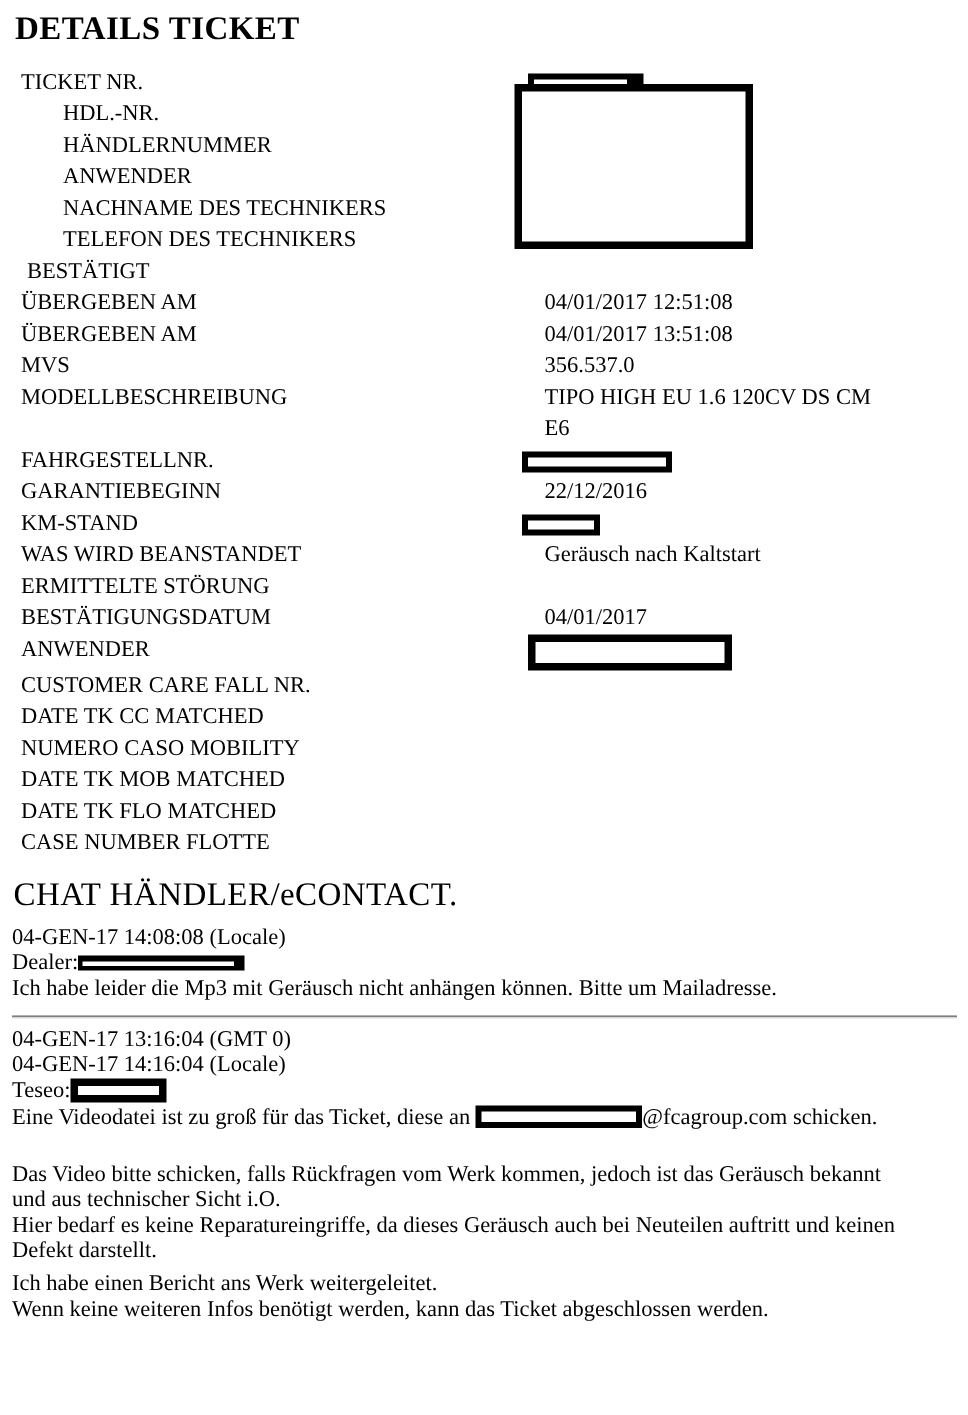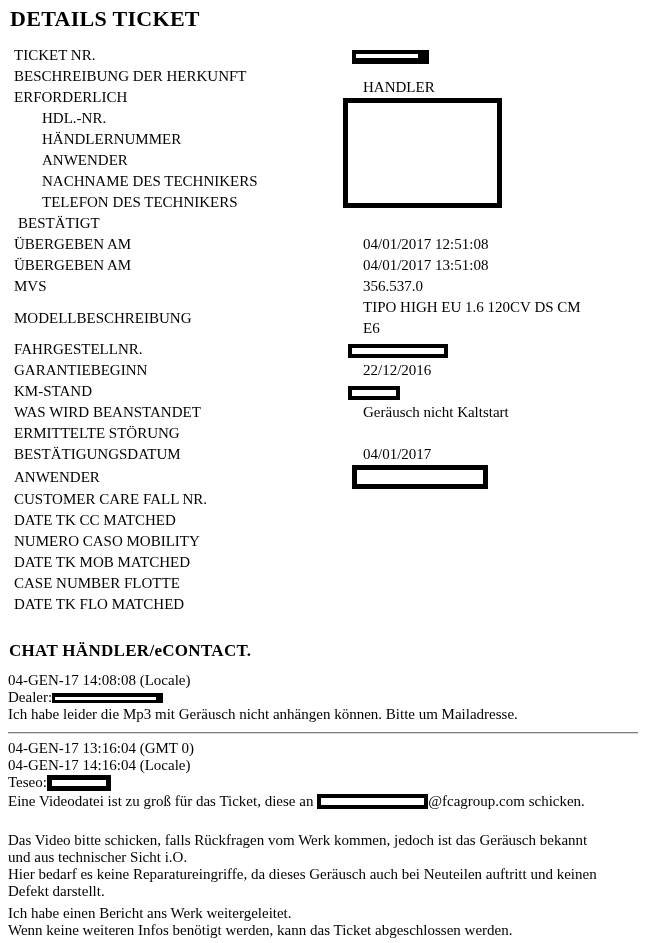--- a/index.html
+++ b/index.html
@@ -16,21 +16,21 @@
     font-weight: bold;
     line-height: 19px;
     margin: 9px 0 0 10px;
     letter-spacing: 0.3px;
   }
 
   
   .details-rows { margin-top: 17px; }
   .field-row {
     display: flex;
-    align-items: center;
+    align-items: flex-start;
     min-height: 21px;
     line-height: 21px;
     font-size: 15px;
   }
   .field-row.tall { min-height: 42px; }
   .field-label { flex: 0 0 331px; padding-left: 14px; line-height: 21px; }
   .field-value { flex: 1 1 auto; line-height: 21px; }
   .text-value { padding-left: 18px; }
   .model-value { max-width: 228px; }
 
@@ -65,24 +65,24 @@
     vertical-align: middle;
   }
   .bar-ticket { width: 77px; height: 14px; margin-left: 7px; }
   .bar-ticket .stripe { left: 4px; right: 11px; top: 4px; height: 4px; }
   .bar-fahrgestell { width: 100px; height: 14px; margin-left: 3px; }
   .bar-km { width: 52px; height: 14px; margin-left: 3px; }
   .bar-anwender { width: 136px; height: 24px; border-width: 5px; margin-left: 7px; }
 
   
   .chat-title {
-    font-size: 17px;
-    font-weight: bold;
+    font-size: 22px;
+    font-weight: normal;
     line-height: 19px;
-    margin: 26px 0 12px 9px;
+    margin: 13px 0 12px 9px;
     letter-spacing: 0.3px;
   }
   .chat { font-size: 15px; line-height: 17px; margin: 0 6px 0 8px; }
   .chat-line { min-height: 17px; }
   .sender-line { min-height: 17px; }
   .message-text { white-space: pre-line; }
   .para-gap { margin-top: 21px; }
   .para-gap-small { margin-top: 5px; }
 
   .bar-dealer { width: 111px; height: 10px; vertical-align: middle; margin-bottom: 2px; }
@@ -107,24 +107,20 @@
 
   <div class="details-rows">
 
     <div class="field-row">
       <div class="field-label">TICKET NR.</div>
       <div class="field-value">
         <span class="bar-fill bar-ticket"><span class="stripe"></span></span>
       </div>
     </div>
 
-    <div class="field-row tall">
-      <div class="field-label">BESCHREIBUNG DER HERKUNFT ERFORDERLICH</div>
-      <div class="field-value text-value">HANDLER</div>
-    </div>
 
     <div class="group-b">
       <div class="field-row">
         <div class="field-label">HDL.-NR.</div>
         <div class="field-value"></div>
       </div>
       <div class="field-row">
         <div class="field-label">HÄNDLERNUMMER</div>
         <div class="field-value"></div>
       </div>
@@ -181,21 +177,21 @@
 
     <div class="field-row">
       <div class="field-label">KM-STAND</div>
       <div class="field-value">
         <span class="bar-outline bar-km"></span>
       </div>
     </div>
 
     <div class="field-row">
       <div class="field-label">WAS WIRD BEANSTANDET</div>
-      <div class="field-value text-value">Geräusch nicht Kaltstart</div>
+      <div class="field-value text-value">Geräusch nach Kaltstart</div>
     </div>
 
     <div class="field-row">
       <div class="field-label">ERMITTELTE STÖRUNG</div>
       <div class="field-value text-value"></div>
     </div>
 
     <div class="field-row">
       <div class="field-label">BESTÄTIGUNGSDATUM</div>
       <div class="field-value text-value">04/01/2017</div>
@@ -222,26 +218,26 @@
       <div class="field-label">NUMERO CASO MOBILITY</div>
       <div class="field-value text-value"></div>
     </div>
 
     <div class="field-row">
       <div class="field-label">DATE TK MOB MATCHED</div>
       <div class="field-value text-value"></div>
     </div>
 
     <div class="field-row">
+      <div class="field-label">DATE TK FLO MATCHED</div>
+      <div class="field-value text-value"></div>
+    </div>
+
+    <div class="field-row">
       <div class="field-label">CASE NUMBER FLOTTE</div>
-      <div class="field-value text-value"></div>
-    </div>
-
-    <div class="field-row">
-      <div class="field-label">DATE TK FLO MATCHED</div>
       <div class="field-value text-value"></div>
     </div>
 
   </div>
 
   <div class="chat-title">CHAT HÄNDLER/eCONTACT.</div>
 
   <div class="chat">
 
     <div class="chat-message">

